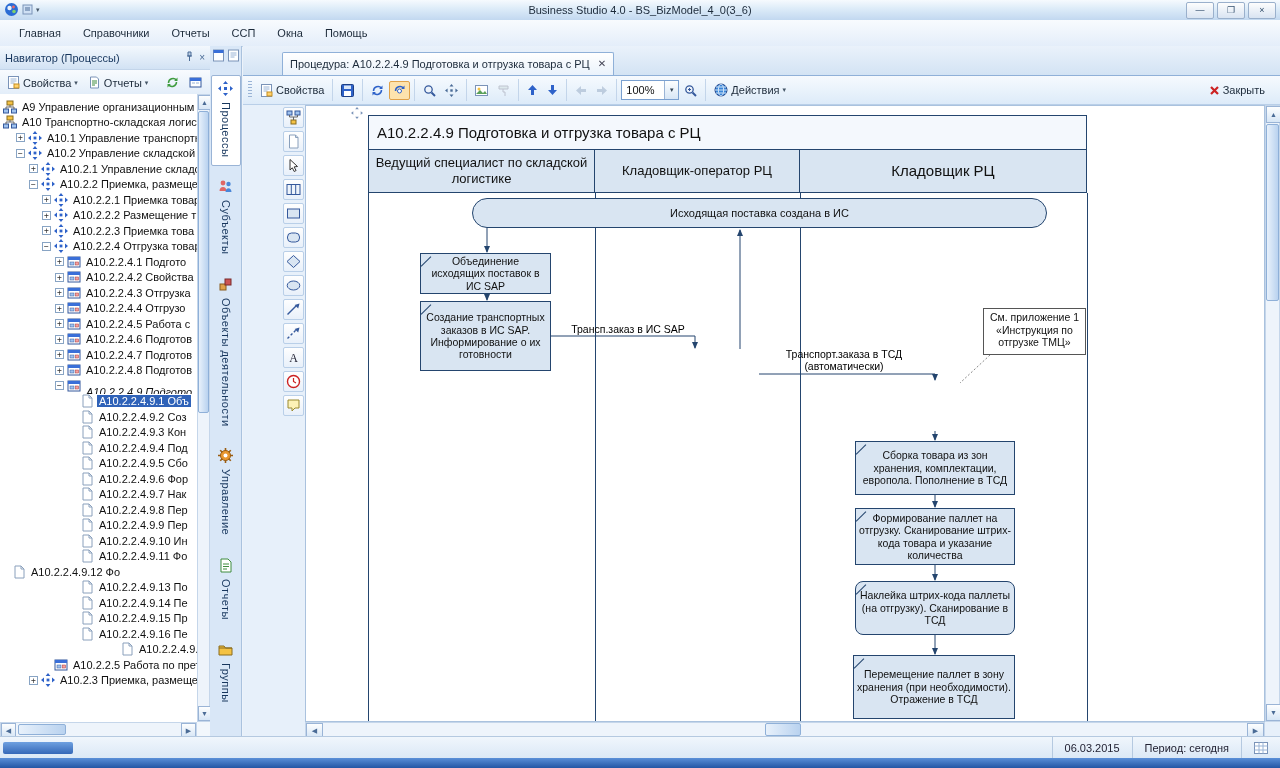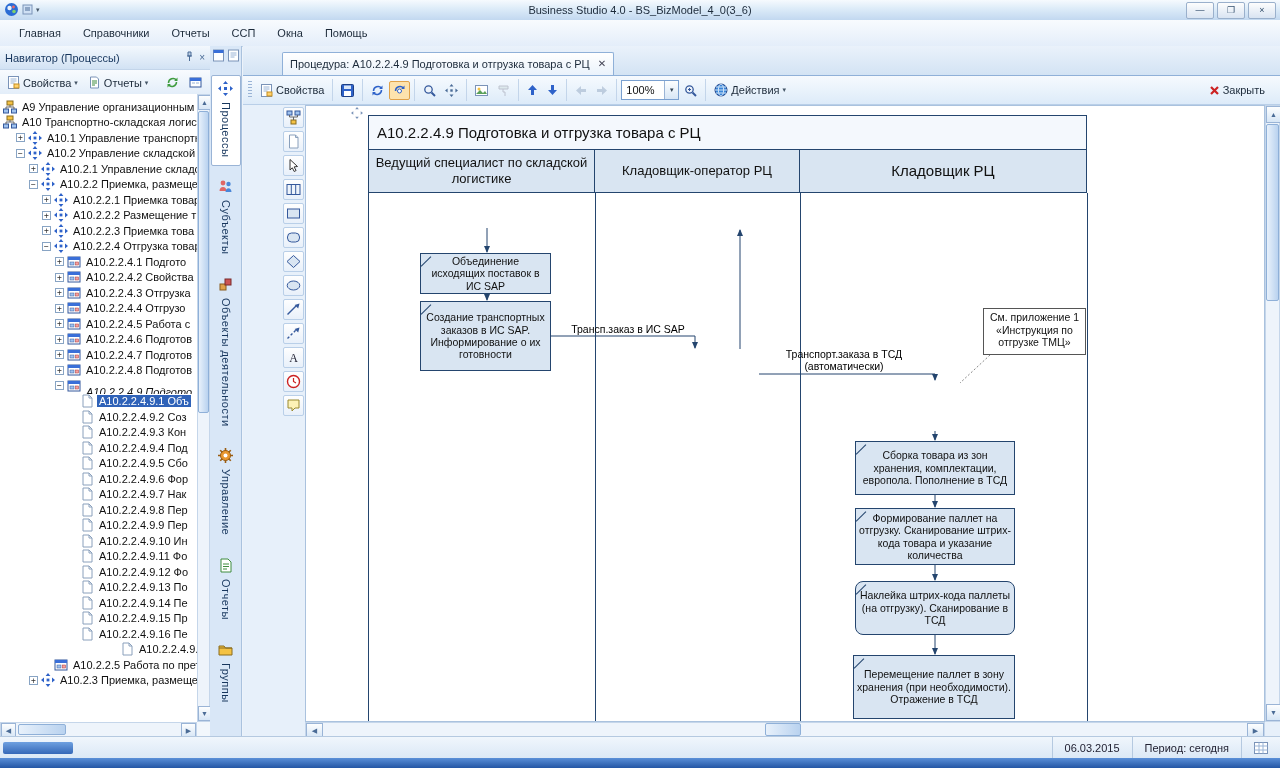--- a/index.html
+++ b/index.html
@@ -522,21 +522,21 @@
         <div class="tree-row" style="padding-left: 68px;">
           <span class="exp-spacer"></span>
           <span class="t-icon">
             <svg width="14" height="14">
               <path d="M3 1h6l3 3v9H3z" fill="#fff" stroke="#8aa0bc"></path>
               <path d="M9 1v3h3" fill="none" stroke="#8aa0bc"></path>
             </svg>
           </span>
           <span class="t-label">A10.2.2.4.9.11 Фо</span>
         </div>
-        <div class="tree-row" style="padding-left: 68px;">
+        <div class="tree-row" style="">
           <span class="exp-spacer"></span>
           <span class="t-icon">
             <svg width="14" height="14">
               <path d="M3 1h6l3 3v9H3z" fill="#fff" stroke="#8aa0bc"></path>
               <path d="M9 1v3h3" fill="none" stroke="#8aa0bc"></path>
             </svg>
           </span>
           <span class="t-label">A10.2.2.4.9.12 Фо</span>
         </div>
         <div class="tree-row" style="padding-left: 68px;">
@@ -915,20 +915,23 @@
           <div class="lane-cell" style="width:227px;">Ведущий специалист по складской логистике</div>
           <div class="lane-cell" style="width:205px;">Кладовщик-оператор РЦ</div>
           <div class="lane-cell" style="width:287px;font-size:15px;">Кладовщик РЦ</div>
         </div>
 
         <div class="dg-abs lane-line" style="left:62px;"></div>
         <div class="dg-abs lane-line" style="left:289px;"></div>
         <div class="dg-abs lane-line" style="left:494px;"></div>
         <div class="dg-abs lane-line" style="left:781px;"></div>
 
+        <div class="dg-abs stadium">
+          <span>Исходящая поставка создана в ИС</span>
+        </div>
 
         <div class="flow-label" style="left:256px;top:217px;width:132px;">Трансп.заказ в ИС SAP</div>
         <div class="flow-label" style="left:478px;top:242px;width:120px;">Транспорт.заказа в ТСД (автоматически)</div>
 
         <div class="dg-note" style="left:677px;top:202px;width:103px;height:47px;">См. приложение 1 «Инструкция по отгрузке ТМЦ»</div>
       <div class="pbox" style="left: 114px; top: 147px; width: 131px; height: 41px;">Объединение исходящих поставок в ИС SAP</div>
           <div class="pbox" style="left: 114px; top: 195px; width: 131px; height: 70px;">Создание транспортных заказов в ИС SAP. Информирование о их готовности</div>
           <div class="pbox" style="left: 549px; top: 335px; width: 160px; height: 54px;">Сборка товара из зон хранения, комплектации, европола. Пополнение в ТСД</div>
           <div class="pbox" style="left: 549px; top: 402px; width: 160px; height: 57px;">Формирование паллет на отгрузку. Сканирование штрих-кода товара и указание количества</div>
           <div class="pbox" style="left: 549px; top: 475px; width: 160px; height: 54px; border-radius: 8px;">Наклейка штрих-кода паллеты (на отгрузку). Сканирование в ТСД</div>

